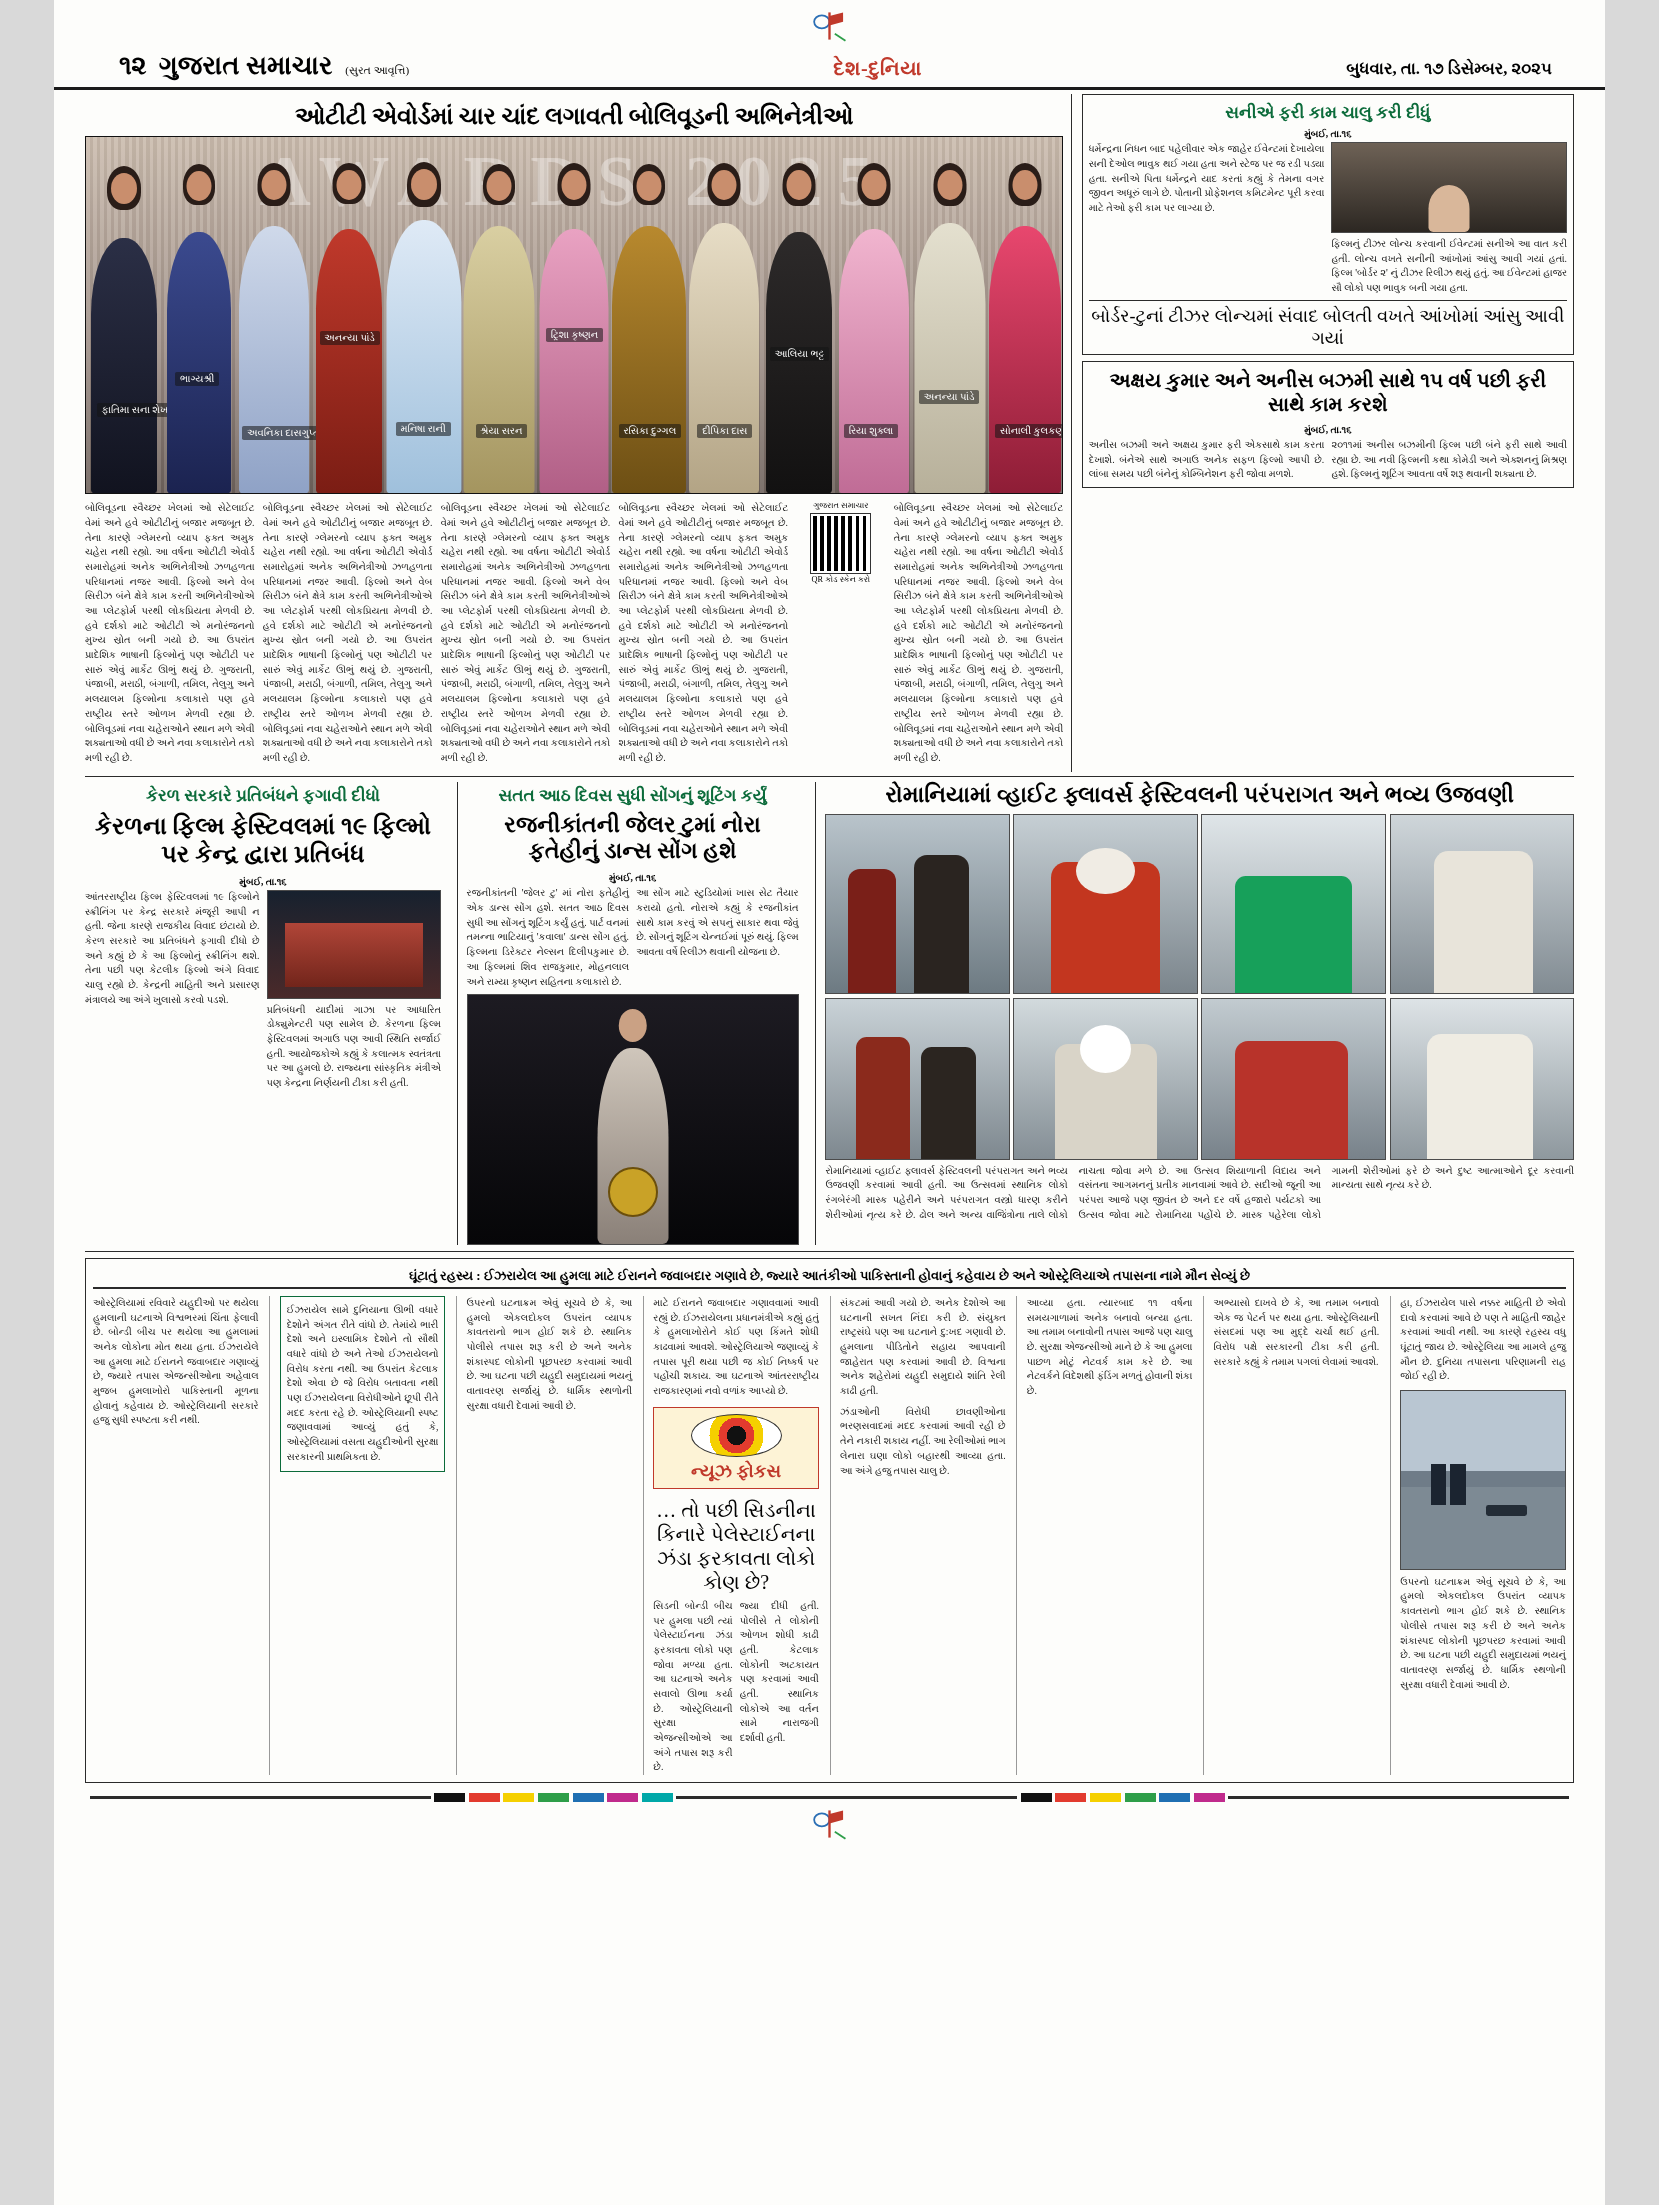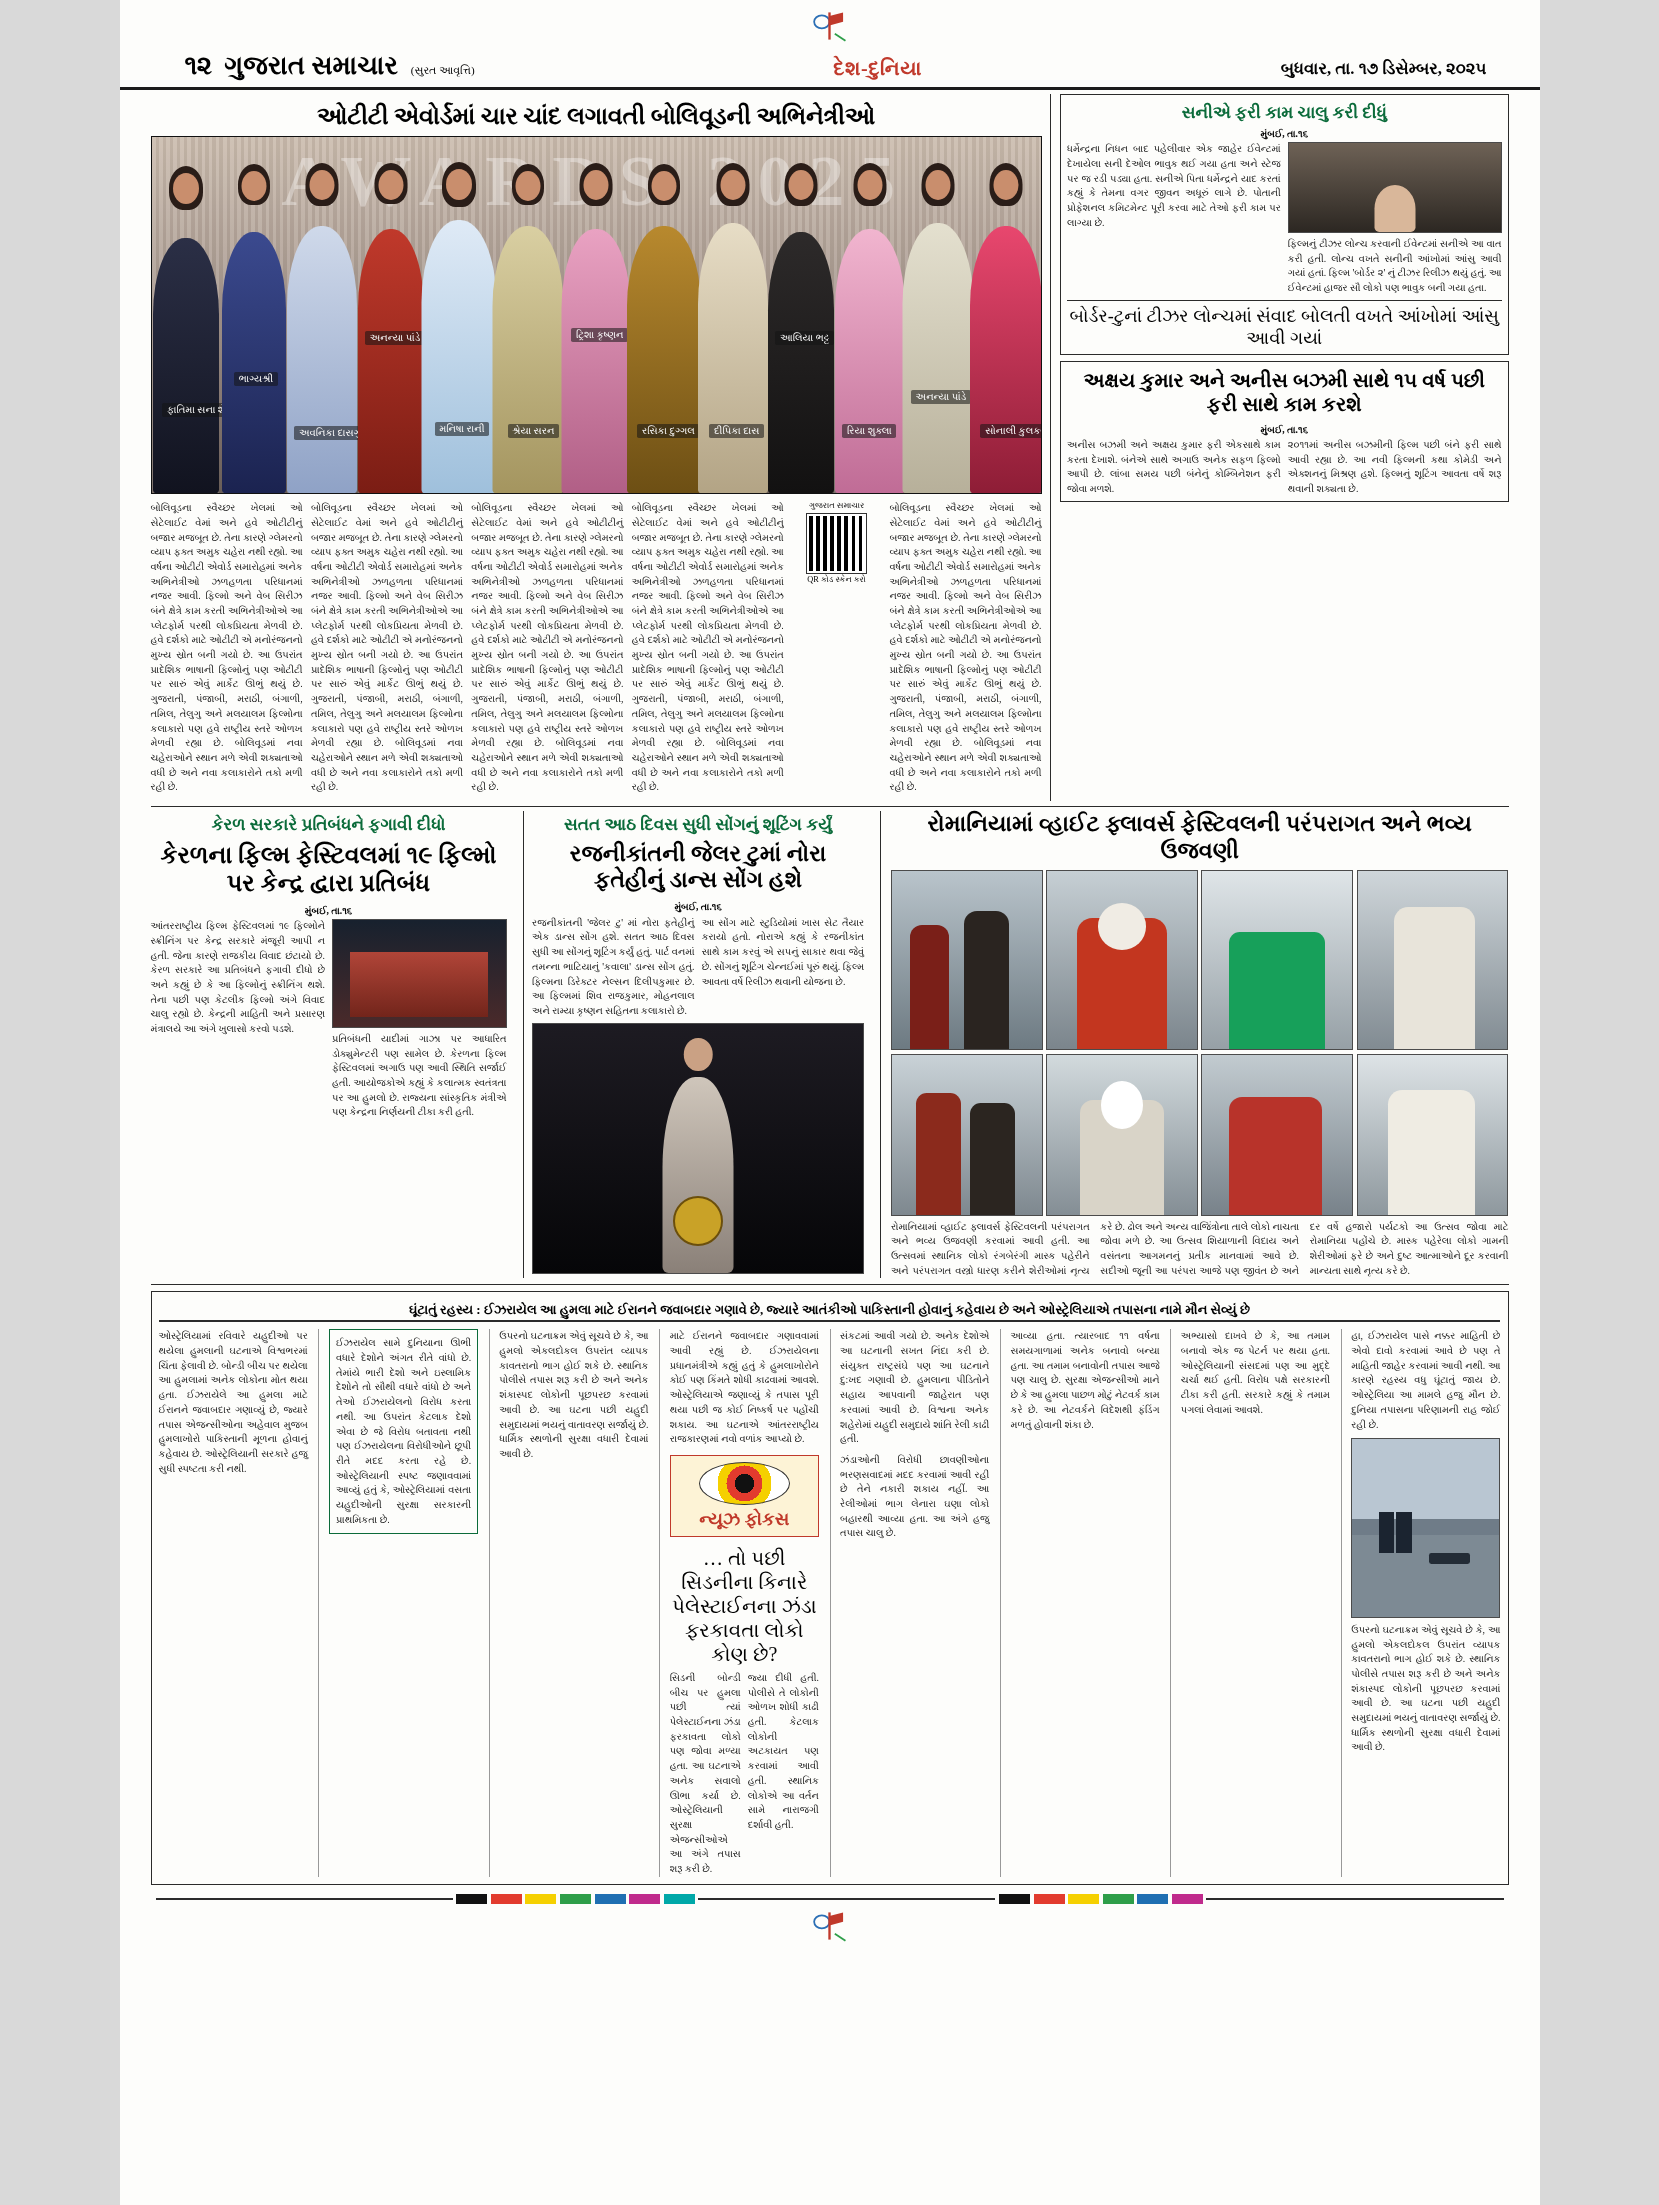--- a/index.html
+++ b/index.html
@@ -1,19 +1,19 @@
 <!DOCTYPE html>
 <html lang="gu" style="font-size:9.5px"><head>
 <meta charset="utf-8">
 <title>Gujarat Samachar — Desh Duniya Page</title>
 <style>
   html,body{margin:0;padding:0;background:#d9d9d9;}
   body{font-family:"Liberation Serif", serif;}
   .page{
-    width:1420px;min-height:2205px;background:#fdfdfb;margin:0 auto;position:relative;
+    width:1551px;min-height:2205px;background:#fdfdfb;margin:0 auto;position:relative;
     box-sizing:border-box;padding:0 0 0 0;
   }
   
   .crest-bar{height:51px;display:flex;align-items:center;justify-content:center;}
   .crest{width:39px;height:32px;position:relative;}
   .crest svg{display:block}
   
   .masthead{
     display:flex;align-items:flex-end;justify-content:space-between;
     padding:0 53px 6px 65px;border-bottom:3px solid #1b1b1b;
@@ -164,21 +164,21 @@
             <div class="fig">
               <div class="hair" style="top:26px;width:33px;height:43px;"></div>
               <div class="head" style="top:33px;width:25px;height:30px;"></div>
               <div class="body" style="width:70px;height:270px;background:linear-gradient(#e7ddc6,#b3a485);"></div>
               <div class="cap" style="bottom:55px;left:10.7px;">દીપિકા દાસ</div>
             </div>
             <div class="fig">
               <div class="hair" style="top:26px;width:33px;height:43px;"></div>
               <div class="head" style="top:33px;width:25px;height:30px;"></div>
               <div class="body" style="width:66px;height:261px;background:linear-gradient(#2d2a2a,#121111);"></div>
-              <div class="cap" style="bottom:148px;left:8.3px;">આલિયા ભટ્ટ</div>
+              <div class="cap" style="bottom:132px;left:8.3px;">આલિયા ભટ્ટ</div>
             </div>
             <div class="fig">
               <div class="hair" style="top:26px;width:33px;height:43px;"></div>
               <div class="head" style="top:33px;width:25px;height:30px;"></div>
               <div class="body" style="width:70px;height:264px;background:linear-gradient(#f1b5cf,#c06c96);"></div>
               <div class="cap" style="bottom:55px;left:7px;">રિયા શુક્લા</div>
             </div>
             <div class="fig">
               <div class="hair" style="top:26px;width:33px;height:43px;"></div>
               <div class="head" style="top:33px;width:25px;height:30px;"></div>

